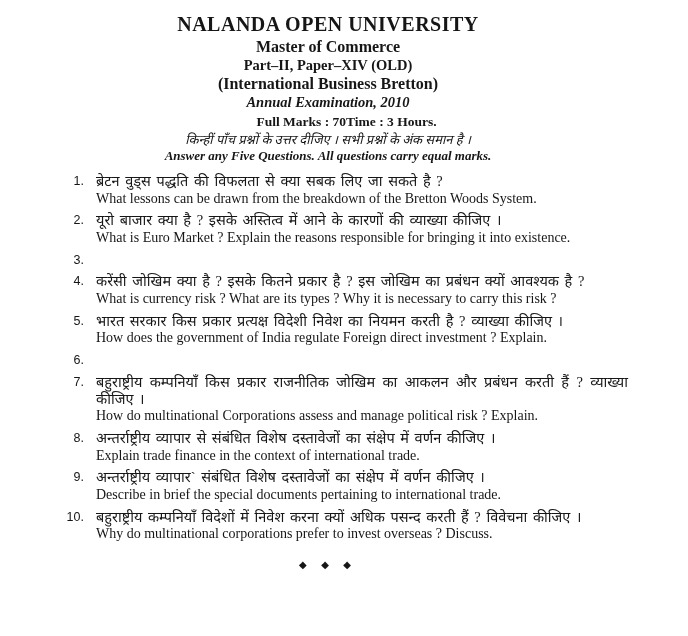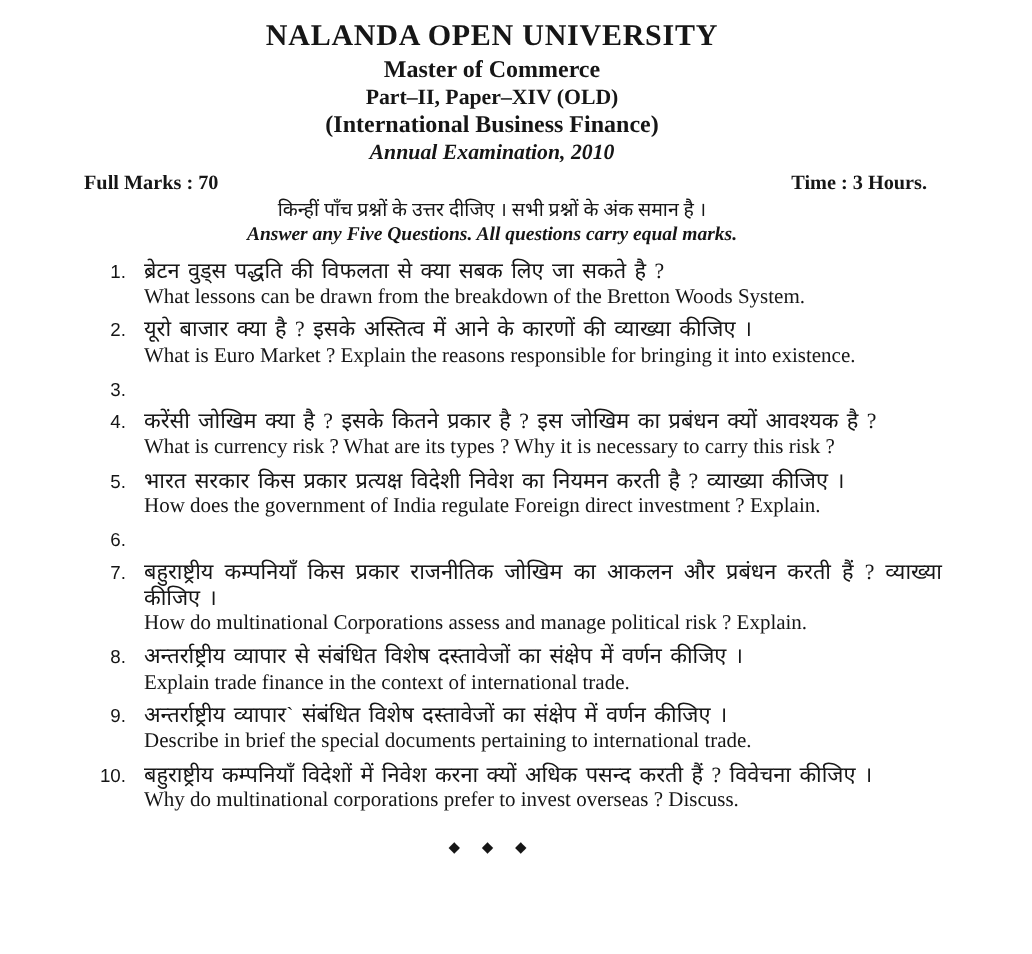--- a/index.html
+++ b/index.html
@@ -24,29 +24,30 @@
     font-weight: bold;
     letter-spacing: 0.5px;
     margin-bottom: 2px;
   }
   .hdr-program   { font-size: 16px; font-weight: bold; margin-bottom: 1px; text-align: center; }
   .hdr-paper     { font-size: 14.5px; font-weight: bold; margin-bottom: 1px; }
   .hdr-subject   { font-size: 16px; font-weight: bold; margin-bottom: 1px; }
   .hdr-session   { font-size: 14.5px; font-weight: bold; font-style: italic; margin-bottom: 4px; }
   .marks-row {
     display: flex;
-    justify-content: space-between;
-    padding: 0 38px 0 56px;
+    justify-content: center;
+    padding: 0 38px 0 75px;
     font-size: 13.5px;
     font-weight: bold;
     line-height: 1.1;
   }
   .instr-hi {
     text-align: center;
     font-size: 13px;
+    font-style: italic;
     margin-top: 2px;
     line-height: 1.2;
   }
   .instr-en {
     text-align: center;
     font-size: 13px;
     font-weight: bold;
     font-style: italic;
     line-height: 1.2;
     margin-bottom: 10px;
@@ -96,21 +97,21 @@
 </style>
 </head>
 <body>
 
 <div class="page">
 
   <div class="hdr">
     <div class="hdr-university">NALANDA OPEN UNIVERSITY</div>
     <div class="hdr-program">Master of Commerce</div>
     <div class="hdr-paper">Part–II, Paper–XIV (OLD)</div>
-    <div class="hdr-subject">(International Business Finance)</div>
+    <div class="hdr-subject">(International Business Bretton)</div>
     <div class="hdr-session">Annual Examination, 2010</div>
   </div>
 
   <div class="marks-row">
     <span>Full Marks : 70</span>
     <span>Time : 3 Hours.</span>
   </div>
 
   <div class="instr-hi">किन्हीं पाँच प्रश्नों के उत्तर दीजिए । सभी प्रश्नों के अंक समान है ।</div>
   <div class="instr-en">Answer any Five Questions. All questions carry equal marks.</div>

